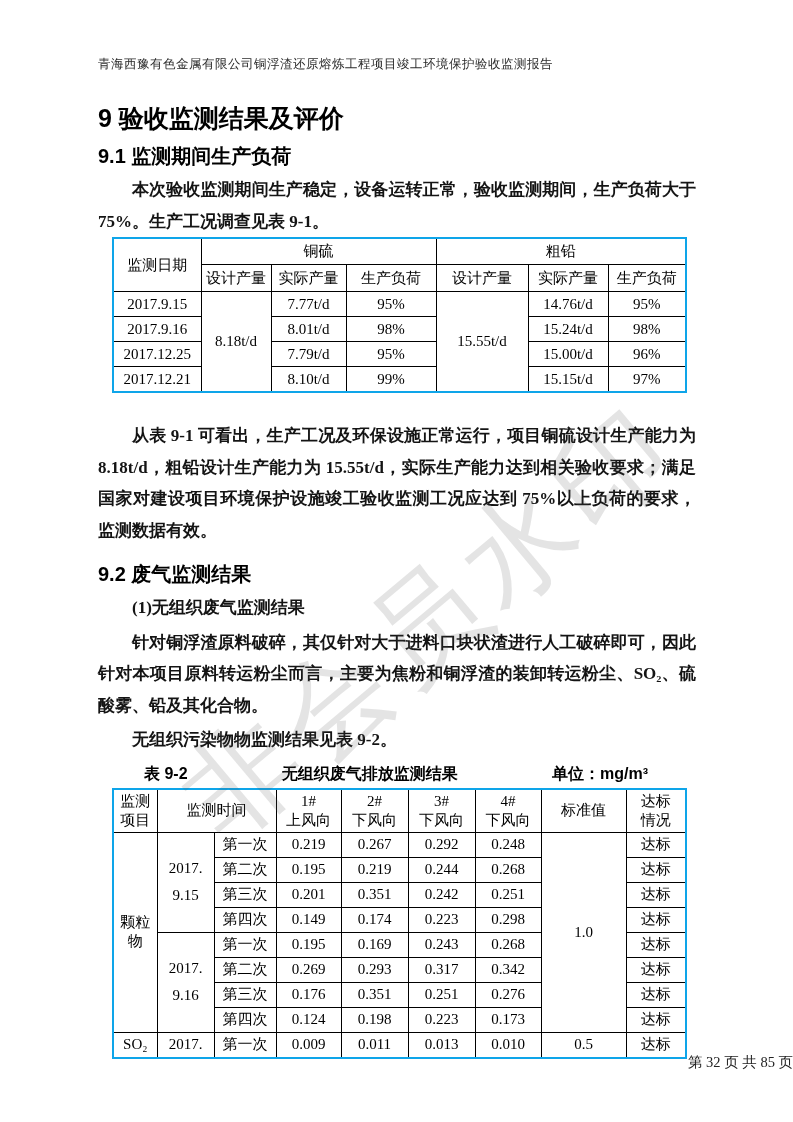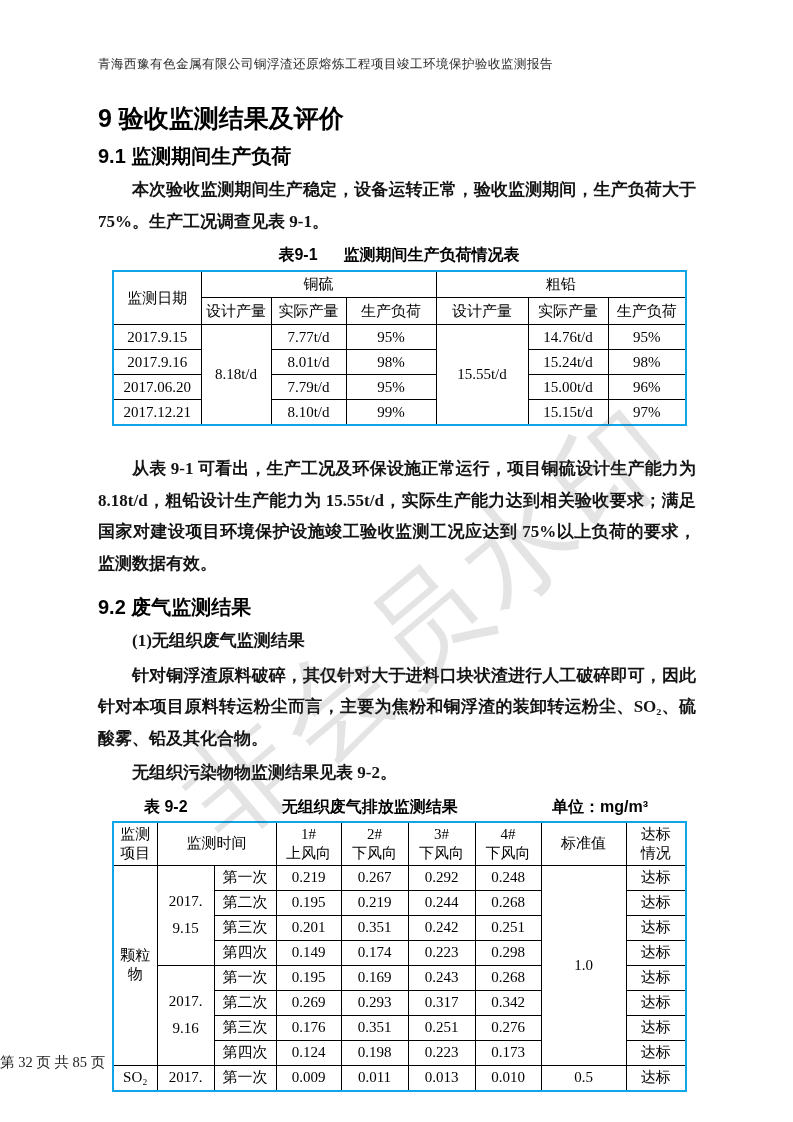--- a/index.html
+++ b/index.html
@@ -84,21 +84,21 @@
   }
   table.t1 td{height:24px;}
   table.t1 tr.hdr1 td{height:25px;}
   table.t1 tr.hdr2 td{height:26px;}
   table.t2 td{height:24px;}
   table.t2 tr.hdr td{height:42px;}
   .pre{white-space:pre-line;line-height:19px;}
   .dateCell{line-height:27px;}
   .footer{
     position:absolute;left:0;bottom:50px;width:793px;
-    text-align:left;font-size:14.5px;color:#222;z-index:1;
+    text-align:right;font-size:14.5px;color:#222;z-index:1;
   }
   .watermark{
     position:absolute;
     left:430px;top:622px;
     transform:translate(-50%,-50%) rotate(-40deg);
     font-size:112px;
     letter-spacing:8px;
     color:rgba(90,90,90,0.16);
     white-space:nowrap;
     z-index:2;
@@ -114,23 +114,20 @@
 <div class="content">
 
   <div class="doc-header">青海西豫有色金属有限公司铜浮渣还原熔炼工程项目竣工环境保护验收监测报告</div>
 
   <h1 class="h9">9 验收监测结果及评价</h1>
 
   <h2 class="hsub">9.1 监测期间生产负荷</h2>
 
   <p class="body-p">本次验收监测期间生产稳定，设备运转正常，验收监测期间，生产负荷大于 75%。生产工况调查见表 9-1。</p>
 
-  <div class="tcap1">
-    <span class="cap-label">表9-1</span><span>监测期间生产负荷情况表</span>
-  </div>
 
   <table class="rep t1">
     <colgroup>
       <col style="width:88px">
         <col style="width:70px">
         <col style="width:75px">
         <col style="width:90px">
       <col style="width:92px">
         <col style="width:80px">
         <col style="width:78px">
@@ -159,21 +156,21 @@
       <td>95%</td>
     </tr>
     <tr>
       <td>2017.9.16</td>
       <td>8.01t/d</td>
       <td>98%</td>
       <td>15.24t/d</td>
       <td>98%</td>
     </tr>
     <tr>
-      <td>2017.06.20</td>
+      <td>2017.12.25</td>
       <td>7.79t/d</td>
       <td>95%</td>
       <td>15.00t/d</td>
       <td>96%</td>
     </tr>
     <tr>
       <td>2017.12.21</td>
       <td>8.10t/d</td>
       <td>99%</td>
       <td>15.15t/d</td>

